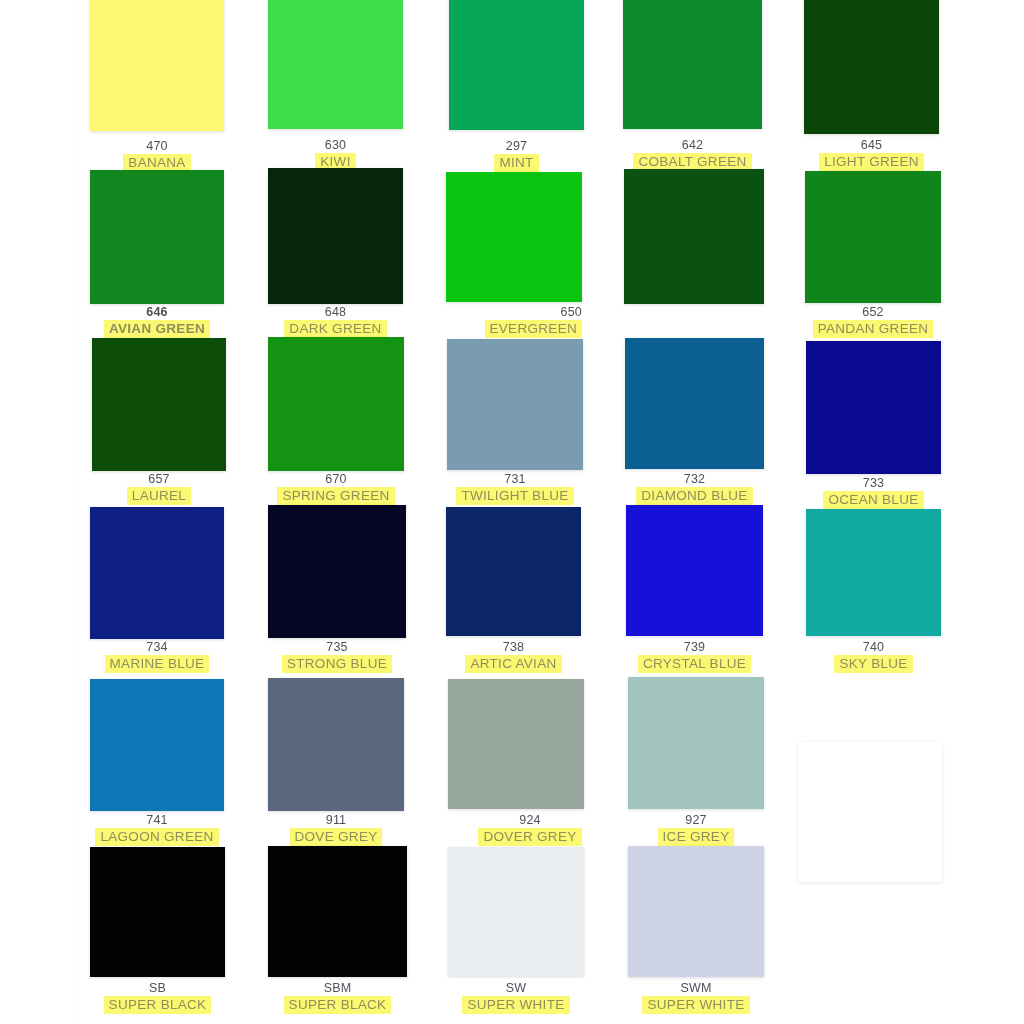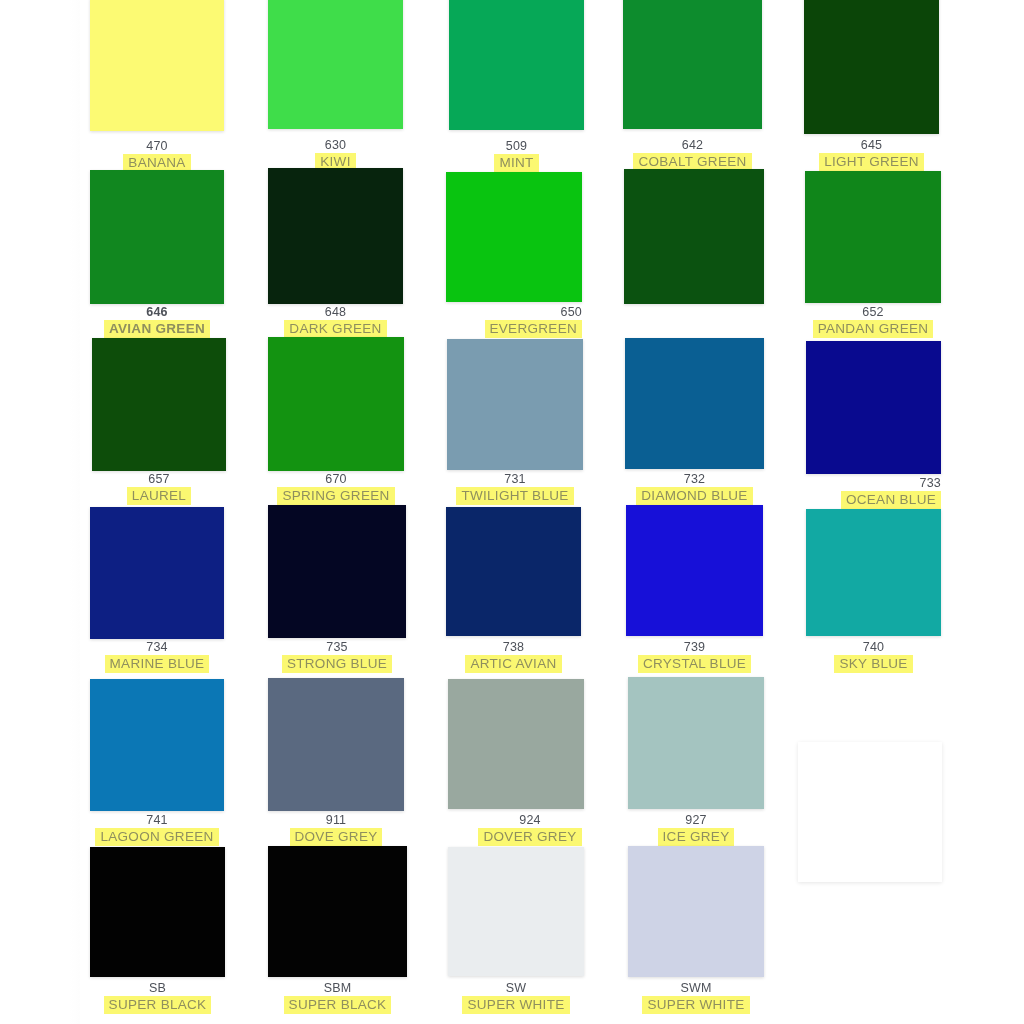--- a/index.html
+++ b/index.html
@@ -95,21 +95,21 @@
       <div class="cell" style="left: 0px; top: 0px;">
         <div class="swatch" style="left: 268px; top: -4px; width: 135px; height: 133px; background: rgb(63, 221, 74);"></div>
         <div class="caption" style="left: 268px; top: 138px; width: 135px;">
           <span class="code">630</span>
           <div><span class="name">KIWI</span></div>
         </div>
       </div>
       <div class="cell" style="left: 0px; top: 0px;">
         <div class="swatch" style="left: 449px; top: -4px; width: 135px; height: 134px; background: rgb(6, 168, 87);"></div>
         <div class="caption" style="left: 449px; top: 139px; width: 135px;">
-          <span class="code">509</span>
+          <span class="code">297</span>
           <div><span class="name">MINT</span></div>
         </div>
       </div>
       <div class="cell" style="left: 0px; top: 0px;">
         <div class="swatch" style="left: 623px; top: -5px; width: 139px; height: 134px; background: rgb(13, 140, 45);"></div>
         <div class="caption" style="left: 623px; top: 138px; width: 139px;">
           <span class="code">642</span>
           <div><span class="name">COBALT GREEN</span></div>
         </div>
       </div>
@@ -178,21 +178,21 @@
       </div>
       <div class="cell" style="left: 0px; top: 0px;">
         <div class="swatch" style="left: 625px; top: 338px; width: 139px; height: 131px; background: rgb(10, 95, 147);"></div>
         <div class="caption" style="left: 625px; top: 472px; width: 139px;">
           <span class="code">732</span>
           <div><span class="name">DIAMOND BLUE</span></div>
         </div>
       </div>
       <div class="cell" style="left: 0px; top: 0px;">
         <div class="swatch" style="left: 806px; top: 341px; width: 135px; height: 133px; background: rgb(9, 10, 143);"></div>
-        <div class="caption" style="left: 806px; top: 476px; width: 135px; text-align: right;">
+        <div class="caption" style="left: 806px; top: 476px; width: 135px;">
           <span class="code">733</span>
           <div><span class="name">OCEAN BLUE</span></div>
         </div>
       </div>
       <div class="cell" style="left: 0px; top: 0px;">
         <div class="swatch" style="left: 90px; top: 507px; width: 134px; height: 132px; background: rgb(13, 31, 131);"></div>
         <div class="caption" style="left: 90px; top: 640px; width: 134px;">
           <span class="code">734</span>
           <div><span class="name">MARINE BLUE</span></div>
         </div>

